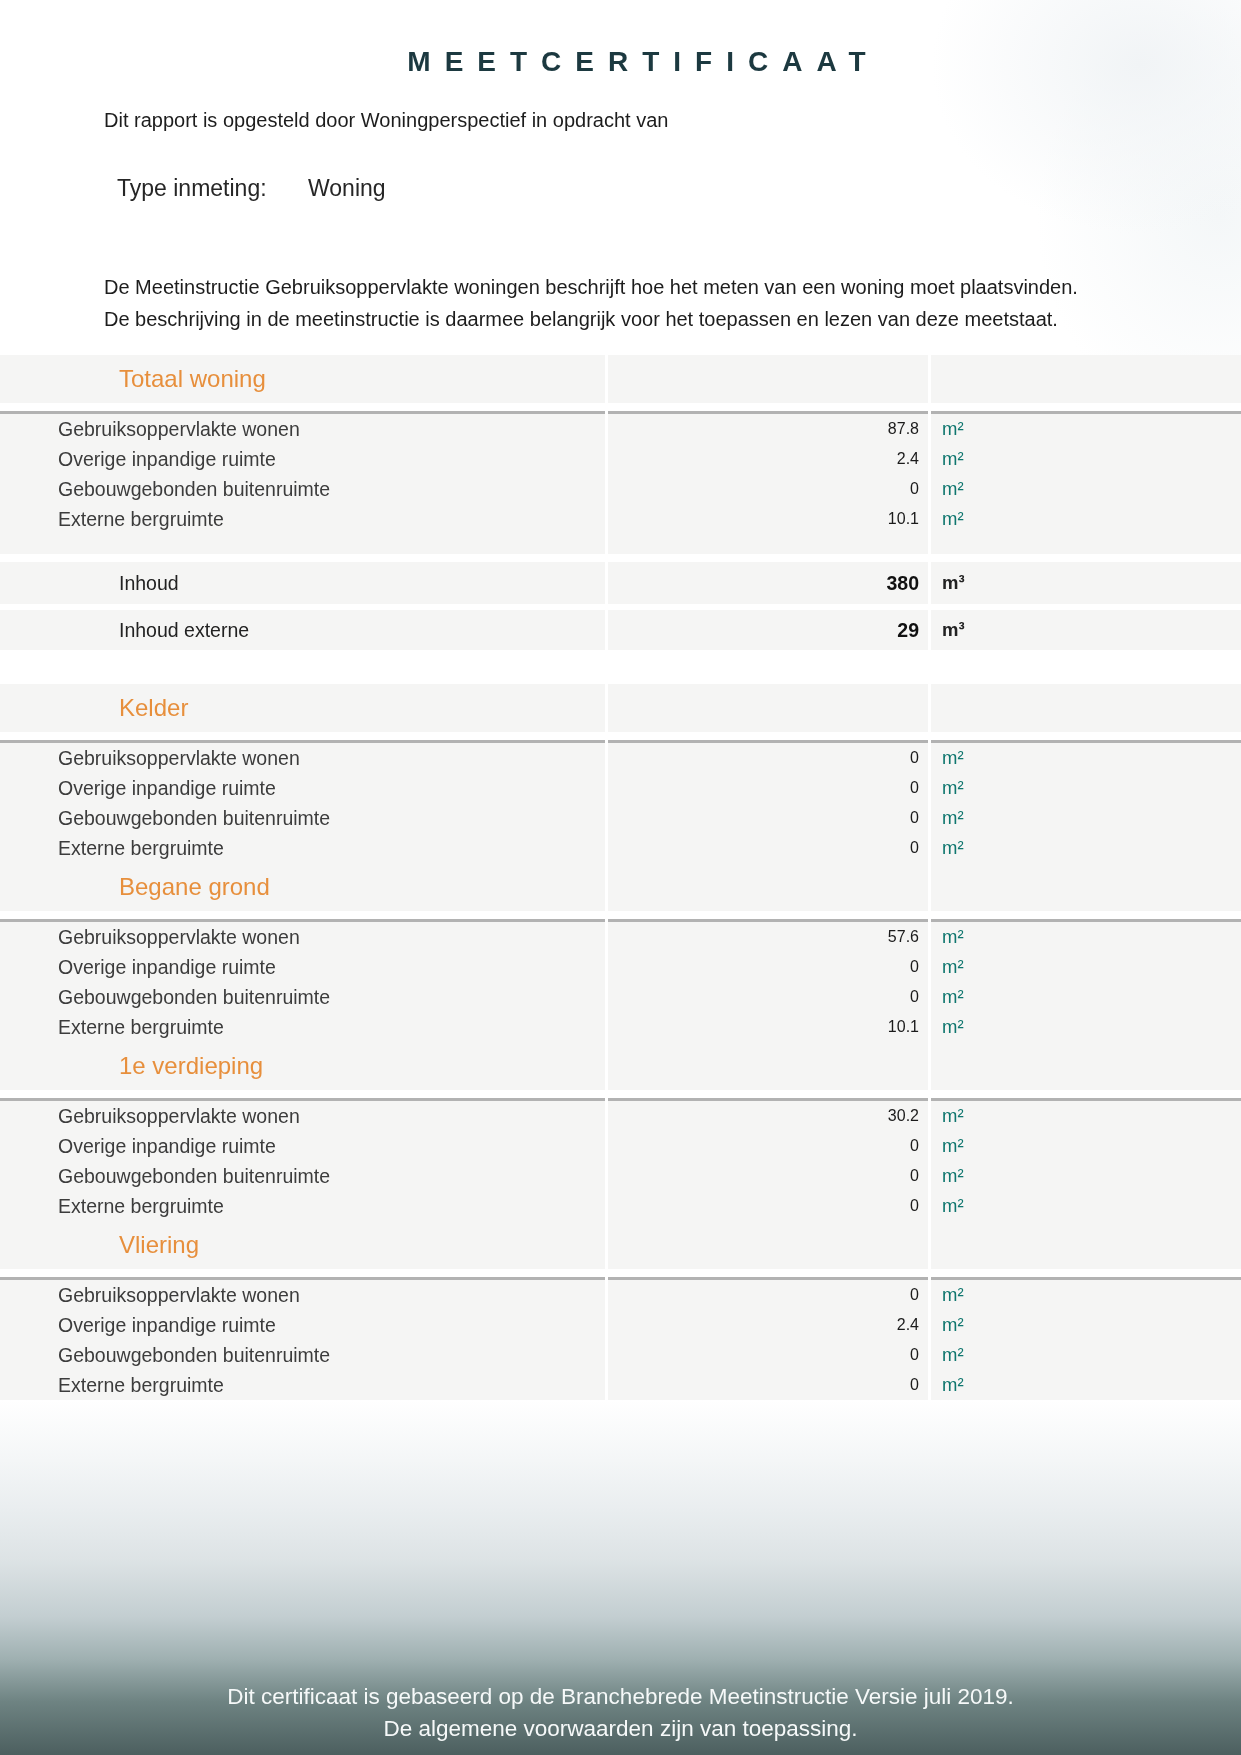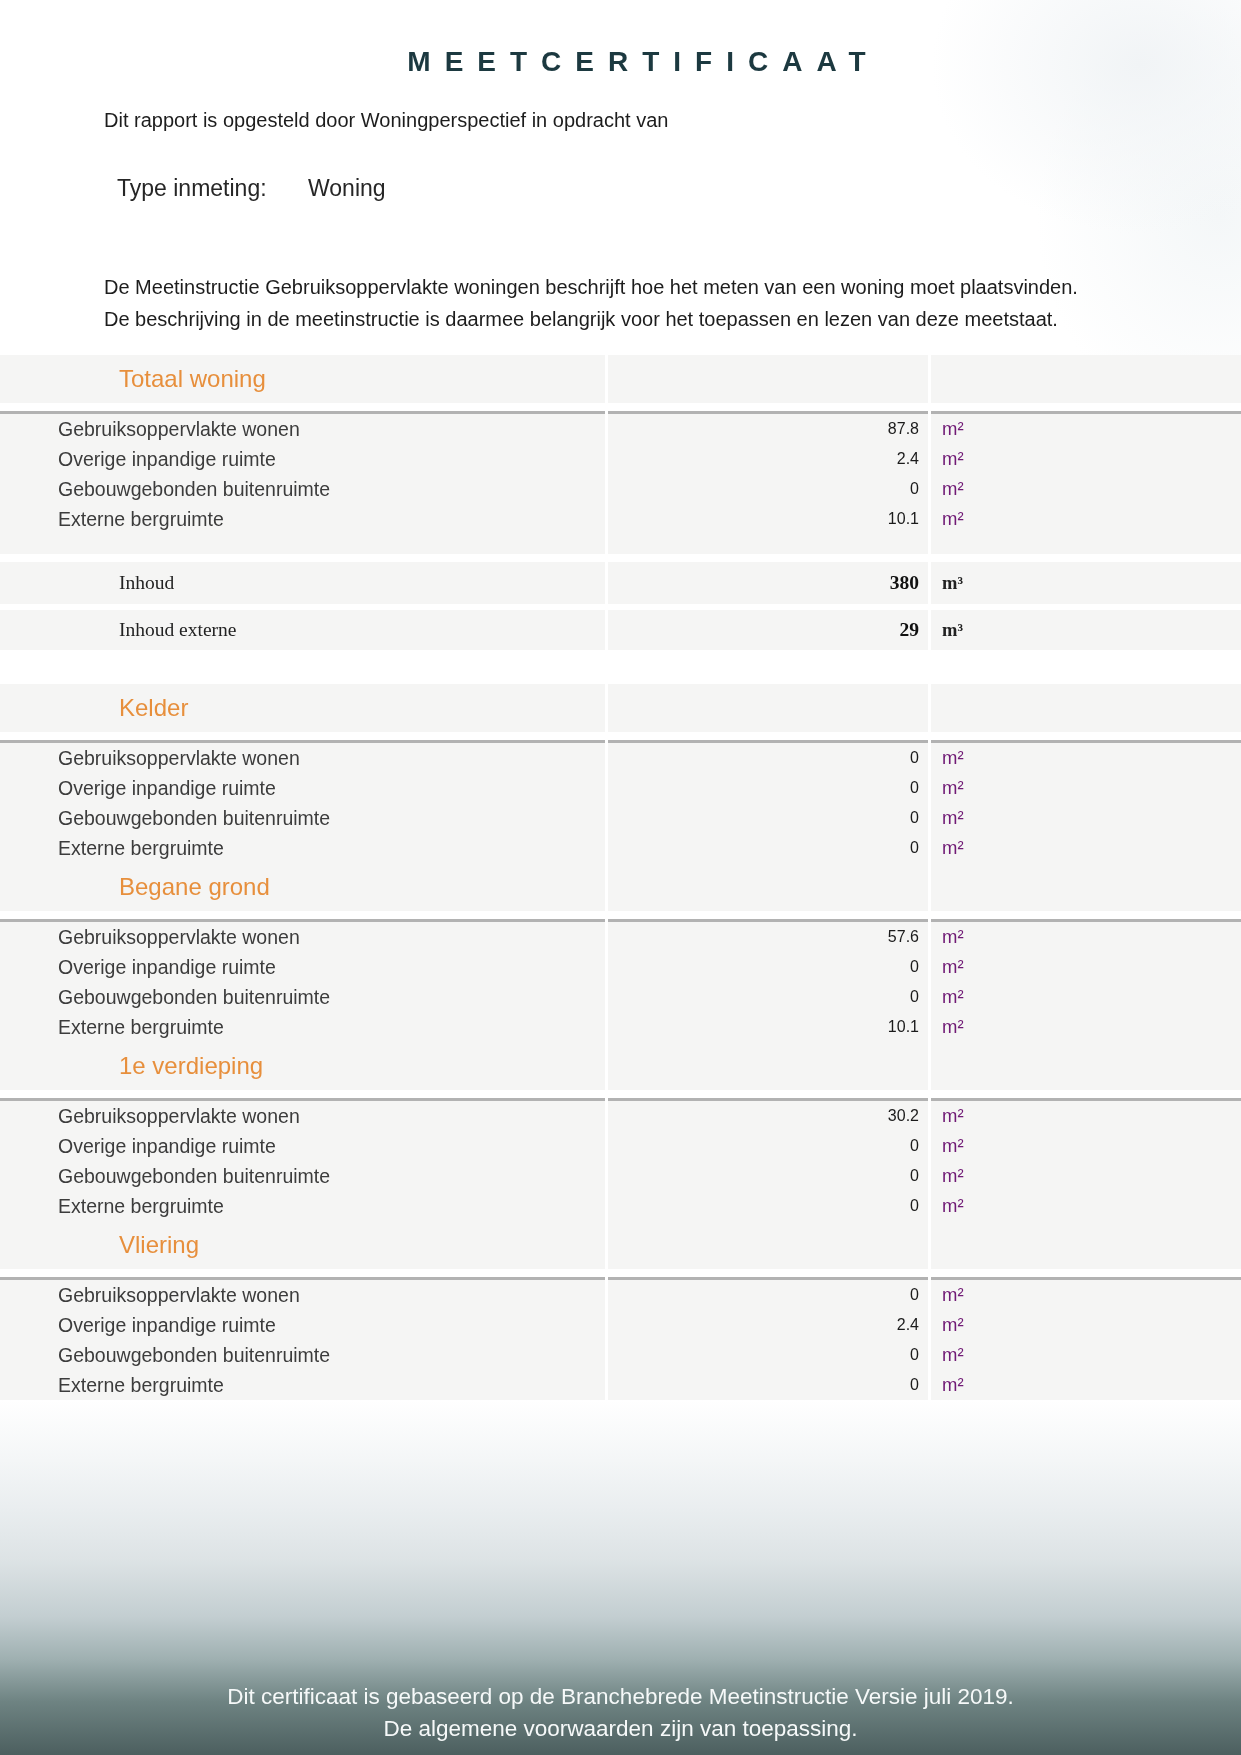--- a/index.html
+++ b/index.html
@@ -46,22 +46,22 @@
   .hdr-title{padding-left:119px;font-size:24px;color:#e78f3c;}
   .gapw{height:8px;background:#ffffff;}
   .gapw6{height:6px;background:#ffffff;}
   .gapw34{height:34px;background:#ffffff;}
   .rule{height:3px;background:#b2b2b2;}
   .rows{padding-top:0px;}
   .rows.pad-bottom{padding-bottom:20px;}
   .trow{height:30px;display:grid;grid-template-columns:606px 323px 1fr;align-items:center;}
   .trow .lbl{padding-left:58px;font-size:19.5px;color:#3c3c3c;}
   .trow .val{text-align:right;padding-right:10px;font-size:16px;color:#1b1b1b;}
-  .trow .unit{padding-left:13px;font-size:18.5px;color:#701a75;}
-  .vol{display:grid;grid-template-columns:606px 323px 1fr;align-items:center;font-family:Liberation Serif, serif;}
+  .trow .unit{padding-left:13px;font-size:18.5px;color:#0f766e;}
+  .vol{display:grid;grid-template-columns:606px 323px 1fr;align-items:center;}
   .vol .lbl{padding-left:119px;font-size:19.5px;color:#222;}
   .vol .val{text-align:right;padding-right:10px;font-size:19.5px;font-weight:bold;color:#111;}
   .vol .unit{padding-left:13px;font-size:18.5px;font-weight:bold;color:#222;}
   .vline{position:absolute;top:0;bottom:0;width:3px;background:#ffffff;}
   .vline.v1{left:605px;}
   .vline.v2{left:928px;}
   
   .footer{
     position:absolute;top:1400px;left:0;width:1241px;height:355px;
     background:linear-gradient(180deg,

